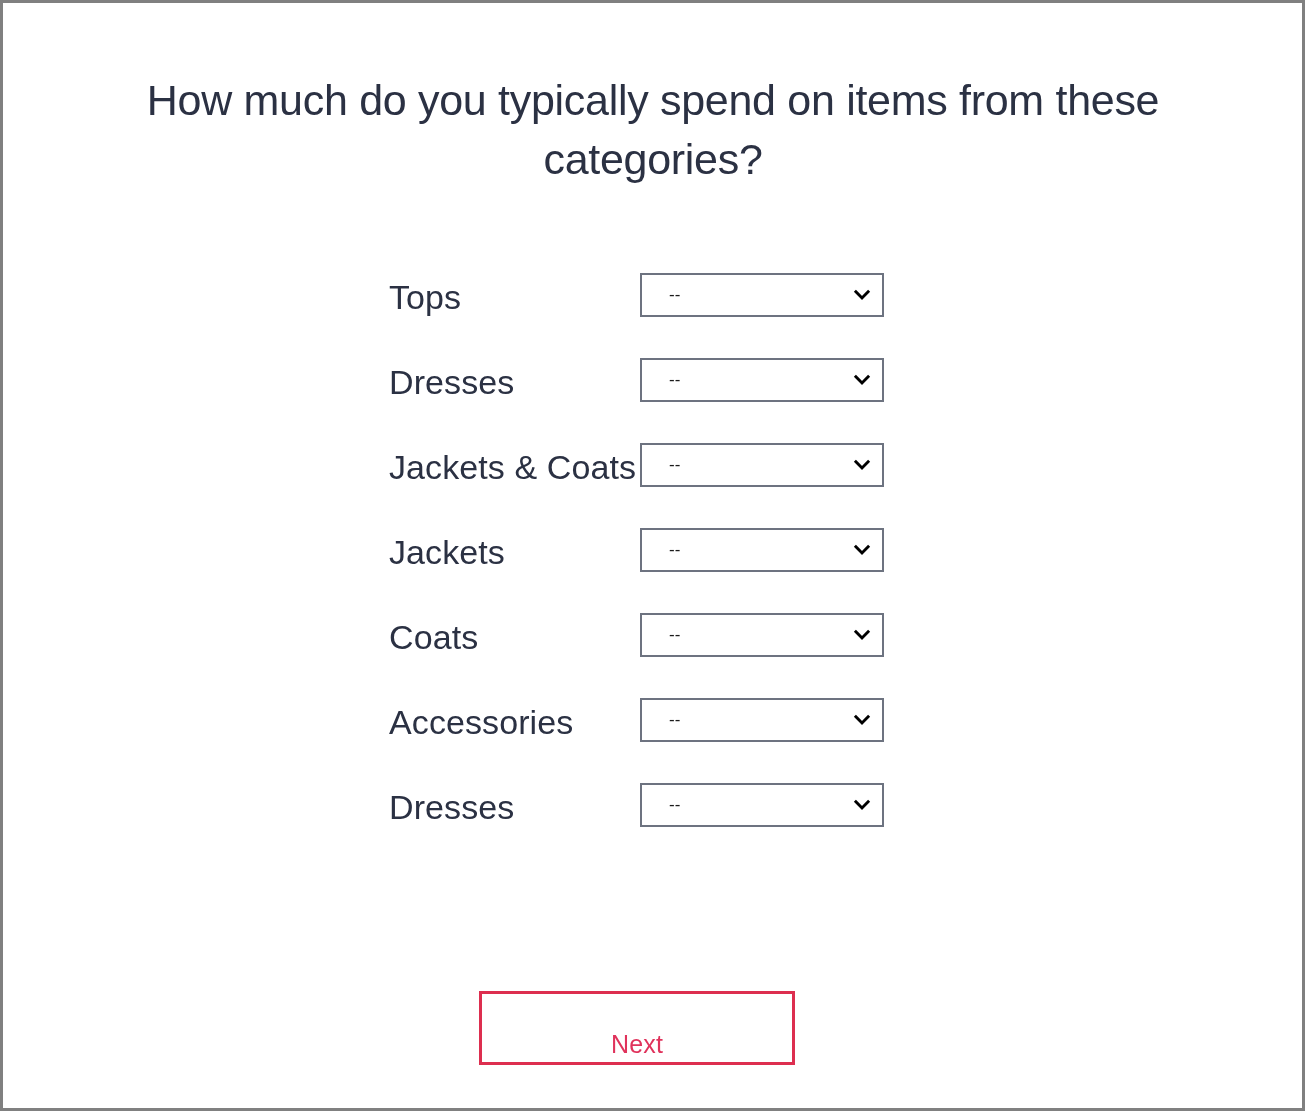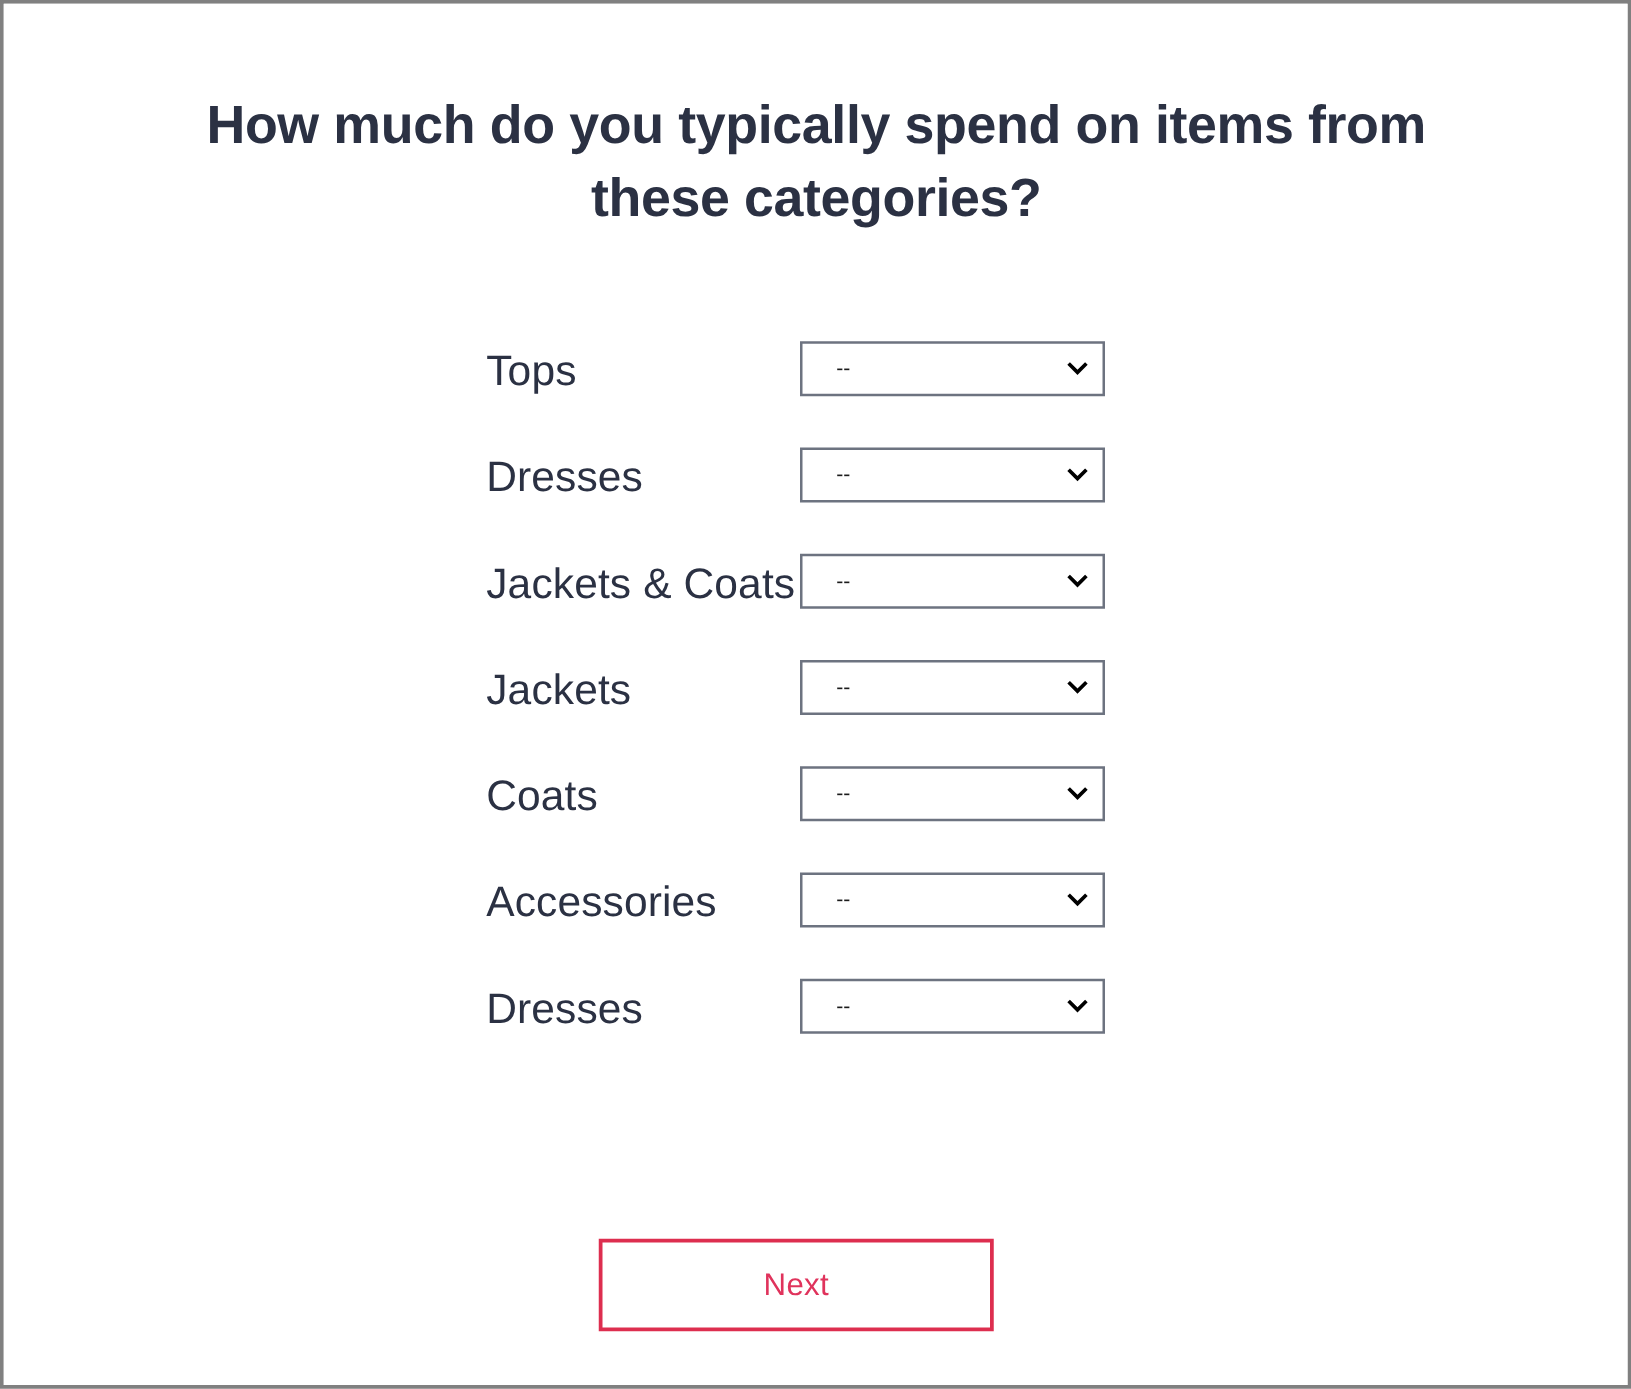--- a/index.html
+++ b/index.html
@@ -34,21 +34,21 @@
   }
 
   .page-title {
     position: absolute;
     left: 120px;
     top: 68px;
     width: 1060px;
     text-align: center;
     font-family: "Liberation Sans", sans-serif;
     font-size: 43px;
-    font-weight: bold;
+    font-weight: normal;
     line-height: 1.38;
     letter-spacing: -0.3px;
     color: #2b3143;
     margin: 0;
   }
 
   .form-area {
     position: absolute;
     left: 386px;
     top: 262px;
@@ -119,21 +119,21 @@
     height: 74px;
     box-sizing: border-box;
     border: 3px solid #dd2e4f;
     background: #ffffff;
     color: #e0335c;
     font-family: "Liberation Sans", sans-serif;
     font-size: 25px;
     font-weight: normal;
     letter-spacing: 0.2px;
     cursor: pointer;
-    padding: 0;
+    padding: 16px;
     line-height: 68px;
     text-align: center;
   }
 </style>
 </head>
 <body>
 
 <div class="page-frame">
   <div class="page-inner">
 

